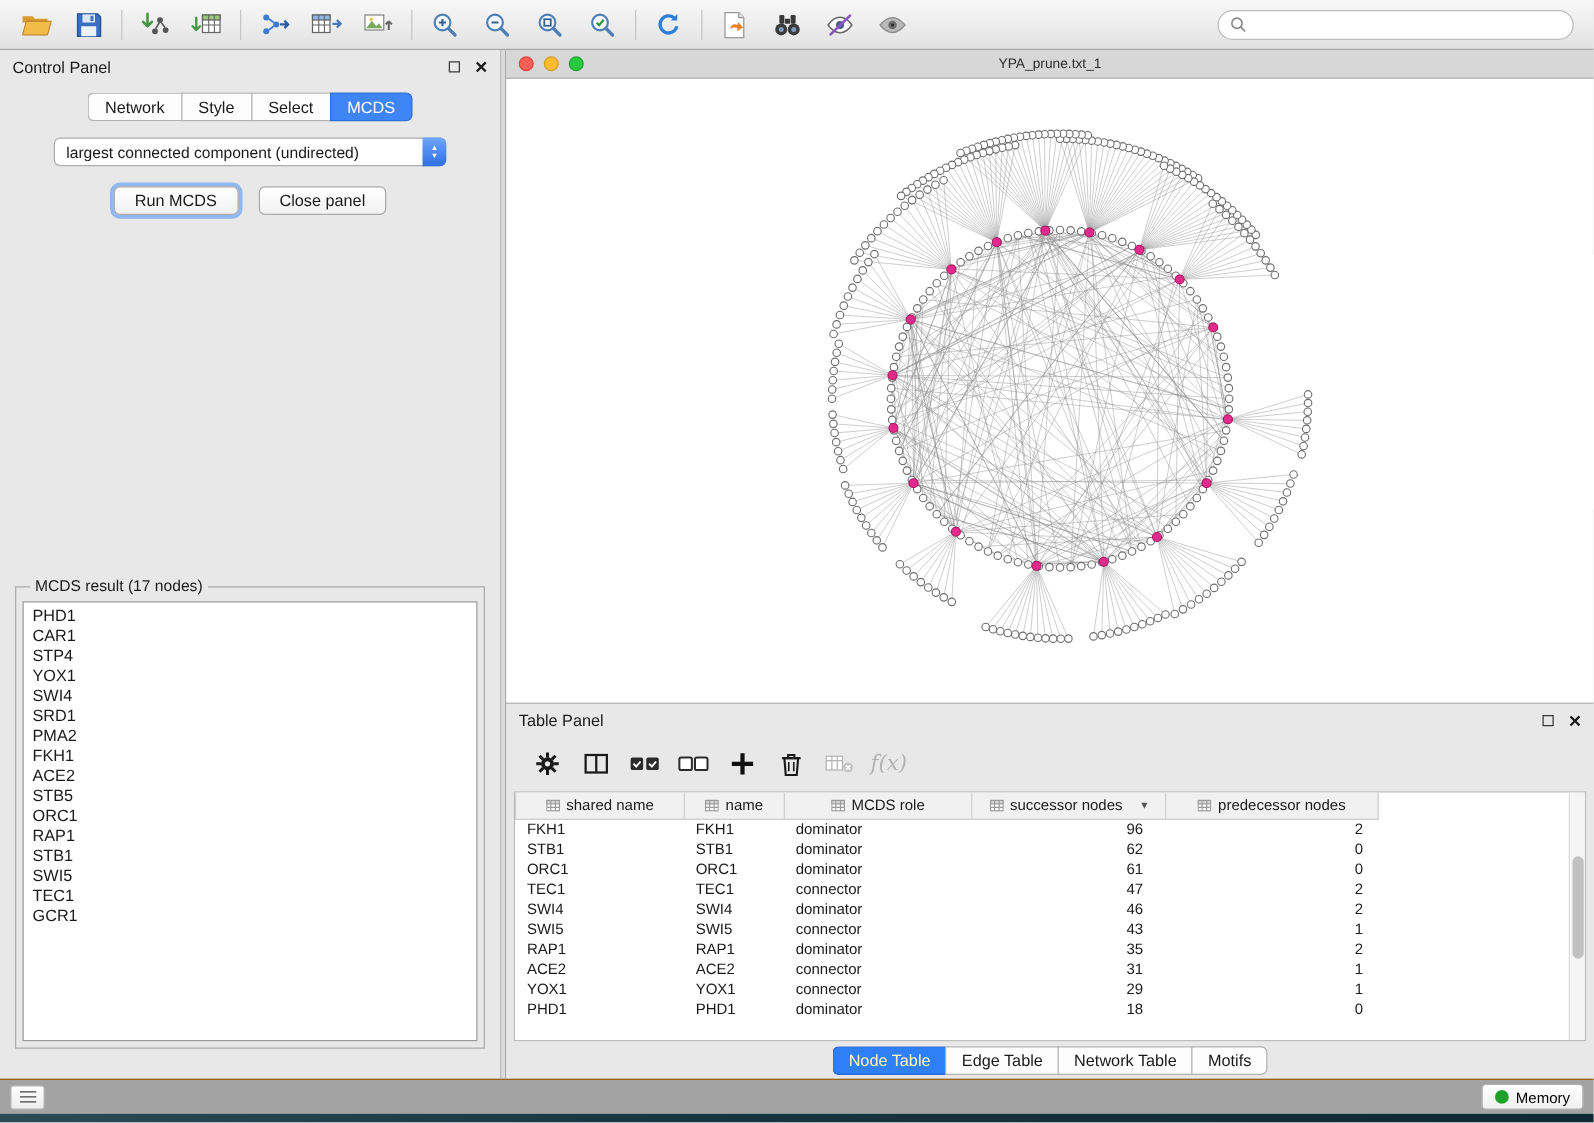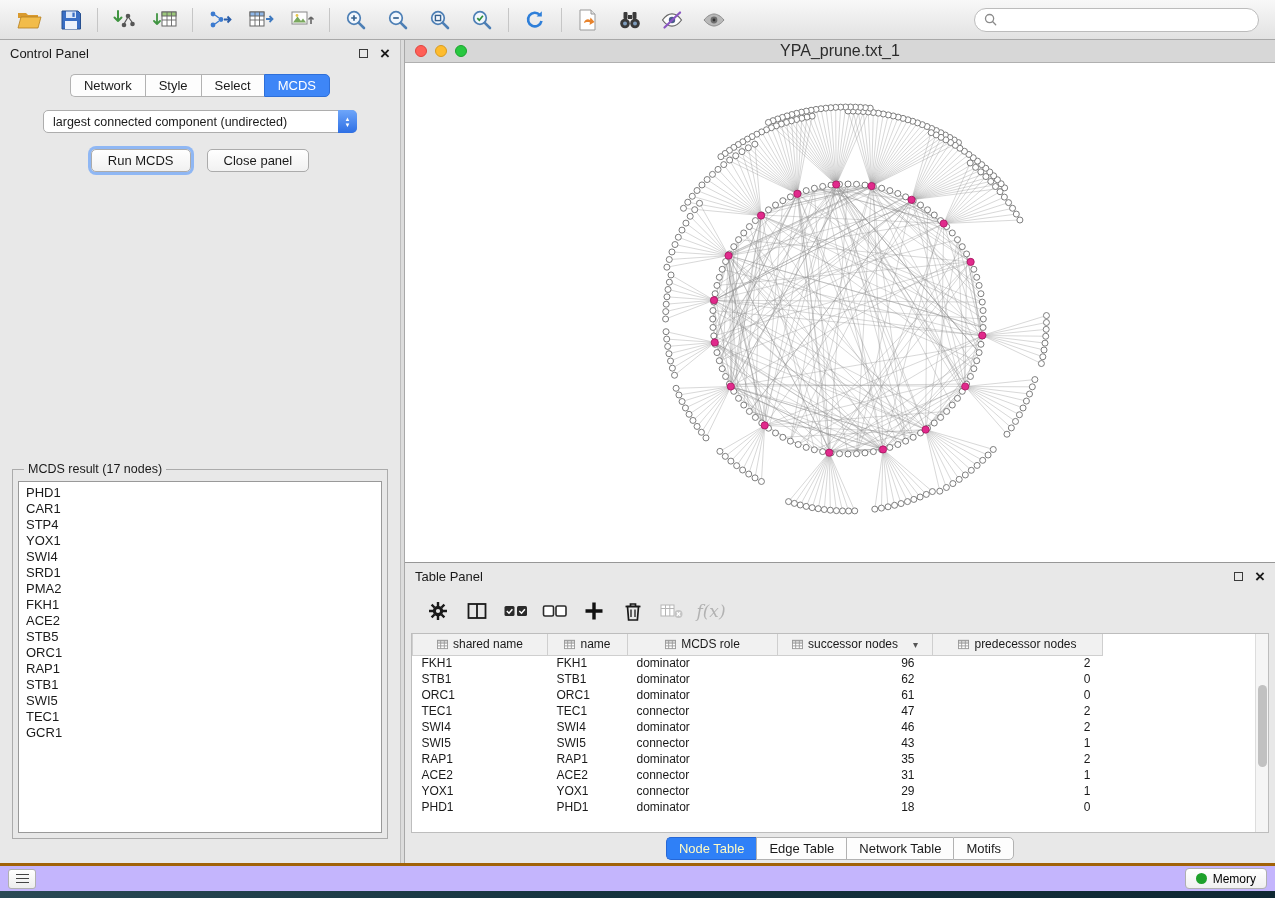--- a/index.html
+++ b/index.html
@@ -47,21 +47,21 @@
 
 
 .right-col{flex:1;display:flex;flex-direction:column;min-width:0;}
 .net-window{height:523px;flex:0 0 523px;display:flex;flex-direction:column;border-bottom:1px solid #979797;}
 .net-title{height:23px;flex:0 0 23px;background:#d7d7d7;border-bottom:1px solid #b0b0b0;display:flex;align-items:center;position:relative;}
 .traffic{display:flex;gap:8px;margin-left:10px;z-index:2;}
 .dot{width:12px;height:12px;border-radius:50%;cursor:pointer;}
 .dot.red{background:#ff5f57;border:1px solid #e0443e;}
 .dot.yellow{background:#febc2e;border:1px solid #d89c20;}
 .dot.green{background:#28c840;border:1px solid #1da32f;}
-.net-title-text{position:absolute;left:0;right:0;text-align:center;font-size:16px;color:#2b2b2b;}
+.net-title-text{position:absolute;left:0;right:0;text-align:center;font-size:11px;color:#2b2b2b;}
 .net-canvas-wrap{flex:1;background:#fff;min-height:0;}
 .net-canvas-wrap svg{width:100%;height:100%;display:block;}
 
 
 .table-panel{flex:1;background:#e8e8e8;display:flex;flex-direction:column;min-height:0;}
 .tp-toolbar{height:44px;flex:0 0 44px;display:flex;align-items:center;gap:5px;padding:0 16px;}
 .tp-btn{width:34px;height:34px;border:none;background:transparent;display:flex;align-items:center;justify-content:center;cursor:pointer;}
 .fx{font-family:"DejaVu Serif","Liberation Serif",serif;font-style:italic;font-size:17px;color:#b2b2b2;}
 .tp-table-wrap{flex:1;margin:0 6px;background:#fff;border:1px solid #bdbdbd;position:relative;overflow:hidden;min-height:0;}
 table.node-table{border-collapse:collapse;table-layout:fixed;font-size:12px;width:690px;}
@@ -73,21 +73,21 @@
 .node-table td:last-child.num{padding-right:12px;}
 .tp-scrollbar{position:absolute;top:0;right:0;width:13px;bottom:0;background:#f5f5f5;border-left:1px solid #ddd;cursor:pointer;}
 .tp-scrollbar .thumb{position:absolute;top:26%;left:2px;width:9px;height:82px;background:#c1c1c1;border-radius:5px;}
 .tp-tabs{height:30px;flex:0 0 30px;display:flex;justify-content:center;align-items:center;}
 .ttab{padding:3px 12px;background:#fdfdfd;border:1px solid #b2b2b2;border-right:none;font-size:13px;cursor:pointer;}
 .ttab:first-child{border-radius:5px 0 0 5px;}
 .ttab:last-child{border-right:1px solid #b2b2b2;border-radius:0 5px 5px 0;}
 .ttab.active{background:#2f80f7;border-color:#2667d6;color:#fef9c3;}
 
 
-.statusbar{flex:0 0 28px;background:#c4b5fd;border-top:3px solid #a16207;display:flex;align-items:center;padding:0 8px;}
+.statusbar{flex:0 0 28px;background:#a3a3a3;border-top:1px solid #a16207;display:flex;align-items:center;padding:0 8px;}
 .status-menu{width:28px;height:20px;border:1px solid #b0b0b0;border-radius:3px;background:linear-gradient(#fff,#ededed);display:flex;align-items:center;justify-content:center;cursor:pointer;}
 .hamburger{width:13px;height:9px;border-top:1.6px solid #444;border-bottom:1.6px solid #444;position:relative;display:inline-block;}
 .hamburger::after{content:"";position:absolute;left:0;right:0;top:2.8px;height:1.6px;background:#444;}
 .memory-btn{margin-left:auto;height:21px;display:flex;align-items:center;gap:6px;background:linear-gradient(#fff,#f0f0f0);border:1px solid #b0b0b0;border-radius:4px;padding:0 10px;font-size:12px;font-family:inherit;cursor:pointer;}
 .green-dot{width:11px;height:11px;border-radius:50%;background:#1ea12b;display:inline-block;}
 .wallpaper-strip{flex:0 0 7px;background:linear-gradient(90deg,#2a4a55,#16343f 45%,#0f2833);}
 </style>
 </head>
 <body>
 

